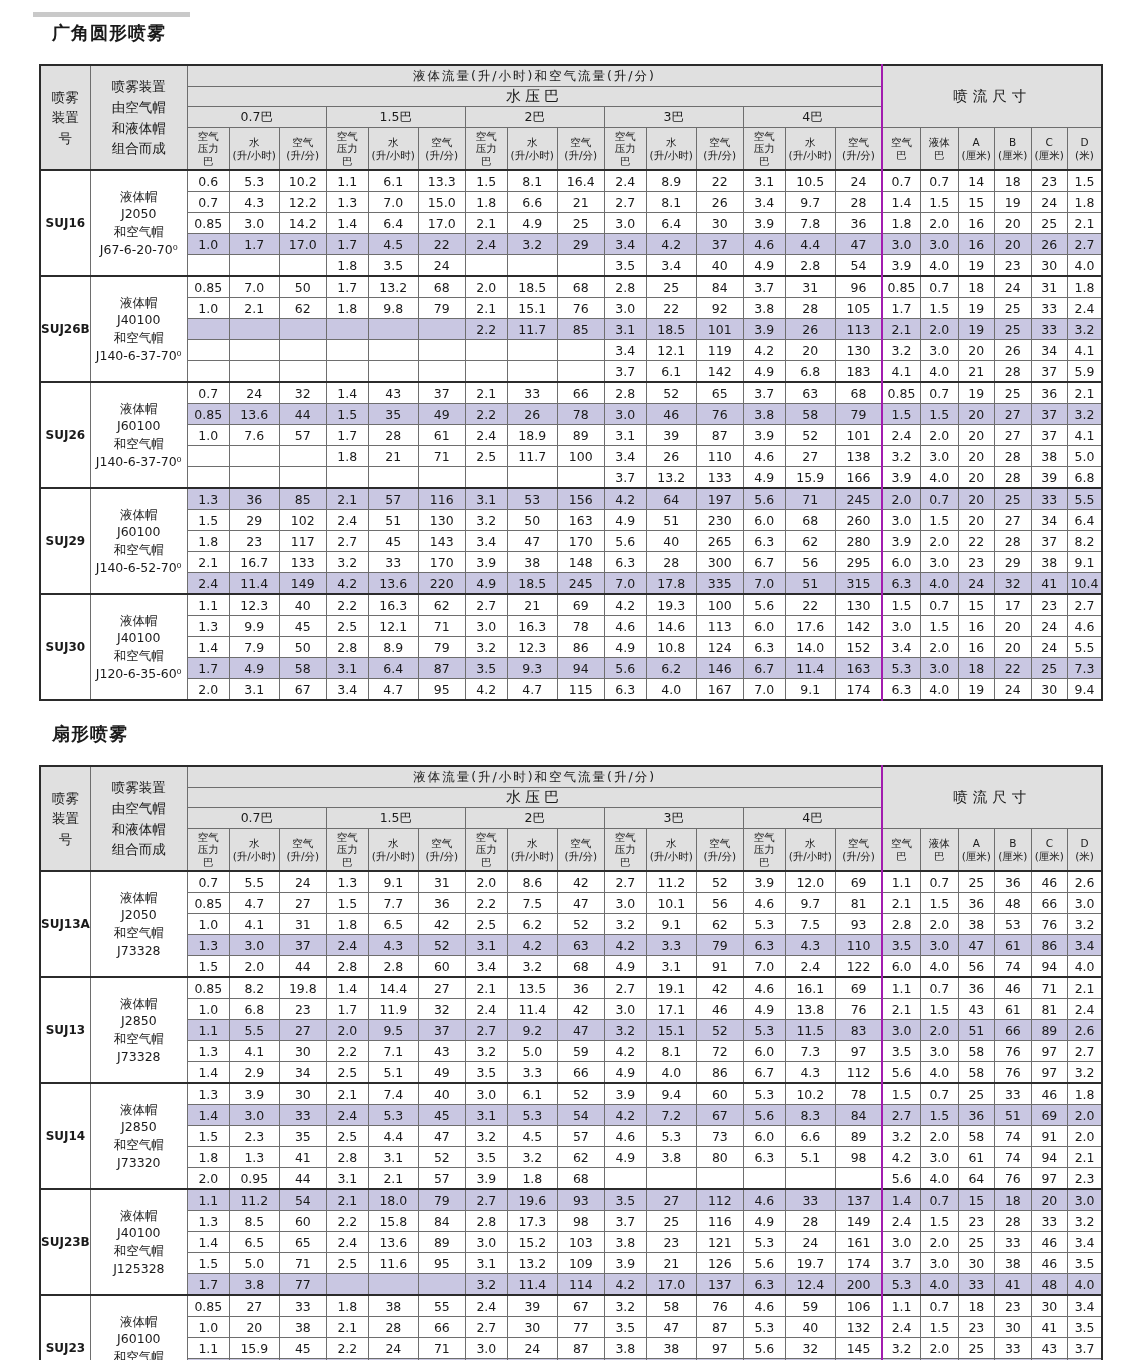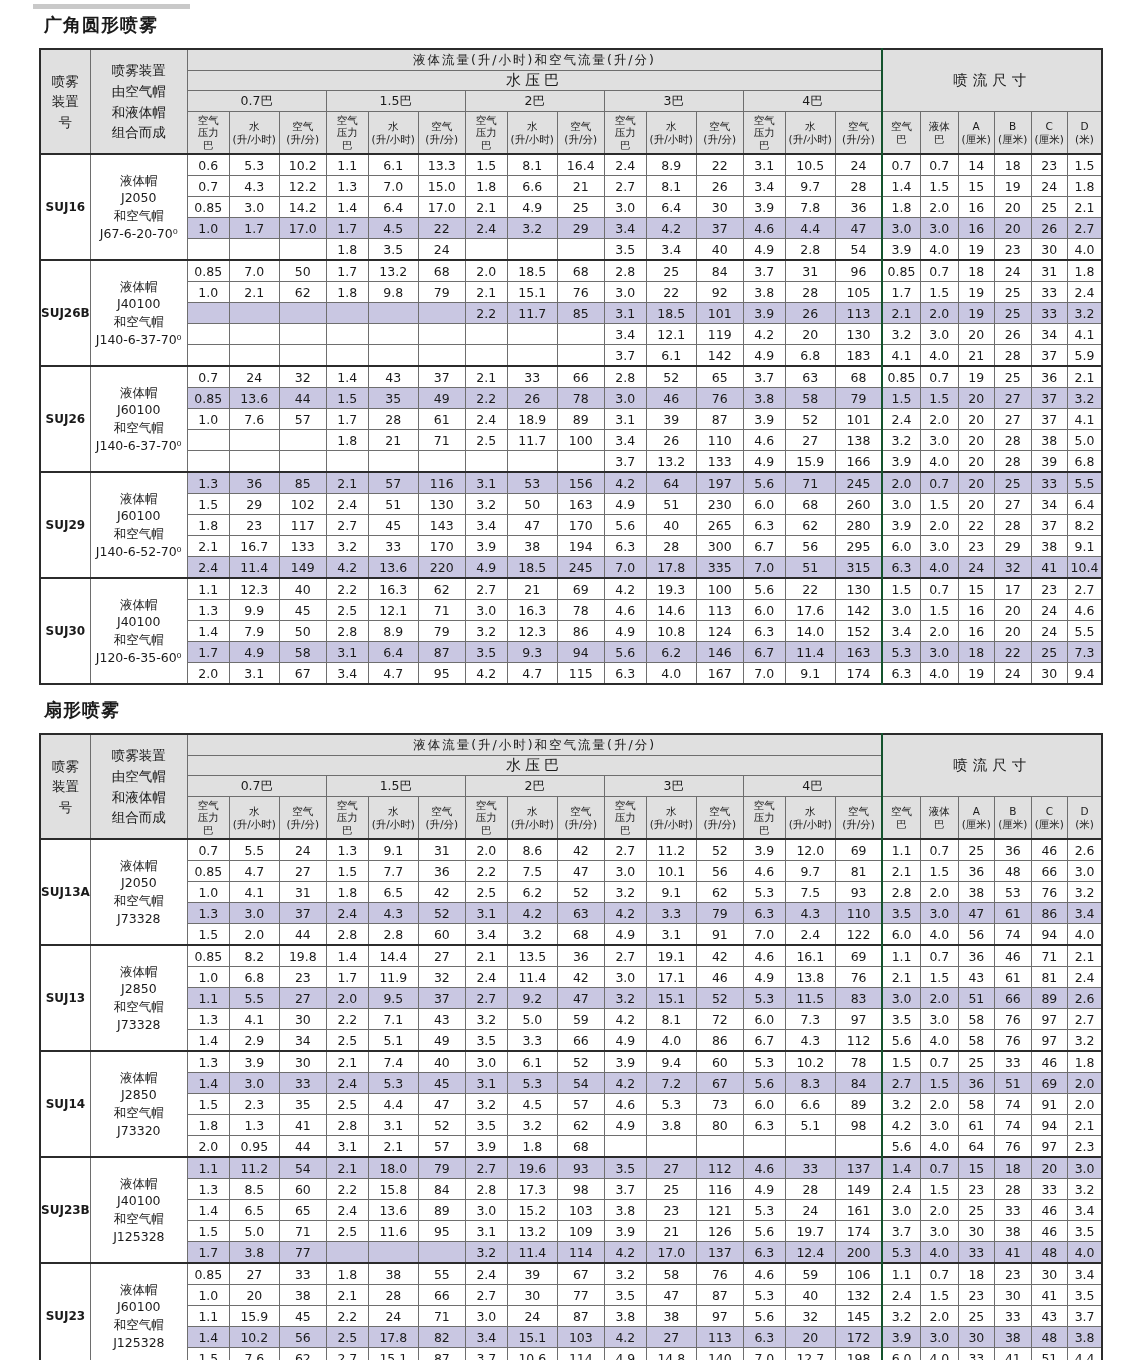--- a/index.html
+++ b/index.html
@@ -4,39 +4,39 @@
 <style>
   html,body{margin:0;padding:0;background:#fff;}
   body{
     width:1139px;height:1360px;overflow:hidden;
     font-family:"DejaVu Sans","Liberation Sans",sans-serif;
     color:#1a1a1a;-webkit-font-smoothing:antialiased;
   }
   .page{position:relative;padding-left:39px;box-sizing:border-box;}
   .top-artifact{position:absolute;left:33px;top:0;width:157px;height:5px;background:#c9c9c9;}
   .tbl-title{
-    font-size:18px;font-weight:bold;margin:4px;padding:9px 0 7px 1px;
+    font-size:18px;font-weight:bold;margin:12px;padding:9px 0 7px 1px;
     letter-spacing:1px;
   }
   table{border-collapse:collapse;table-layout:fixed;border:2px solid #2b2b2b;}
   th,td{
     border:1px solid #6e6e6e;padding:0;text-align:center;vertical-align:middle;
     font-weight:normal;overflow:hidden;
   }
   thead th{background:#e0e0e0;}
   thead{border-bottom:2px solid #2b2b2b;}
   tbody{border-top:2px solid #2b2b2b;}
   th.flow-title{font-size:12.5px;letter-spacing:2px;height:20px;}
   th.pressure-title{font-size:15px;letter-spacing:4px;height:16px;}
   th.pressure-label{font-size:12.5px;height:20px;}
   th.sub-col{font-size:10.5px;line-height:1.18;white-space:pre-line;height:41px;}
   th.device-head{font-size:13.5px;line-height:1.5;white-space:pre-line;}
   th.combo-head{font-size:13.5px;line-height:1.55;white-space:pre-line;}
   th.spray-title{font-size:14.5px;letter-spacing:5px;}
-  .spray-start{border-left:2px solid #14532d;margin-top:24px;}
+  .spray-start{border-left:2px solid #a21caf;margin-top:24px;}
   td.num{font-size:12.5px;height:20px;}
   td.device-id{font-size:12px;font-weight:bold;}
   td.caps{font-size:12.5px;line-height:1.42;white-space:pre-line;margin-top:12px;}
   tr.hl td.num{background:#c9c7e2;}
 </style>
 </head>
 <body>
 
 <div class="page">
   <div class="top-artifact"></div>
@@ -585,21 +585,21 @@
             </tr>
             <tr>
               <td class="num">2.1</td>
               <td class="num">16.7</td>
               <td class="num">133</td>
               <td class="num">3.2</td>
               <td class="num">33</td>
               <td class="num">170</td>
               <td class="num">3.9</td>
               <td class="num">38</td>
-              <td class="num">194</td>
+              <td class="num">148</td>
               <td class="num">6.3</td>
               <td class="num">28</td>
               <td class="num">300</td>
               <td class="num">6.7</td>
               <td class="num">56</td>
               <td class="num">295</td>
               <td class="num spray-start">6.0</td>
               <td class="num">3.0</td>
               <td class="num">23</td>
               <td class="num">29</td>

